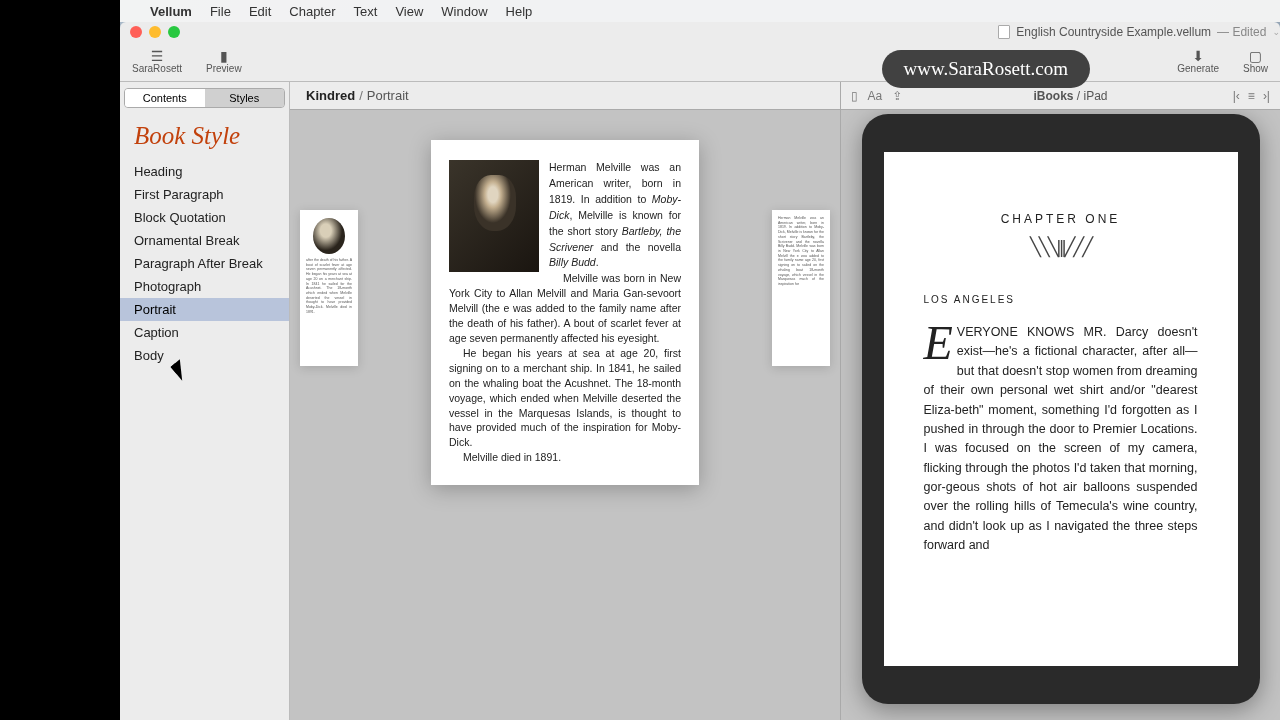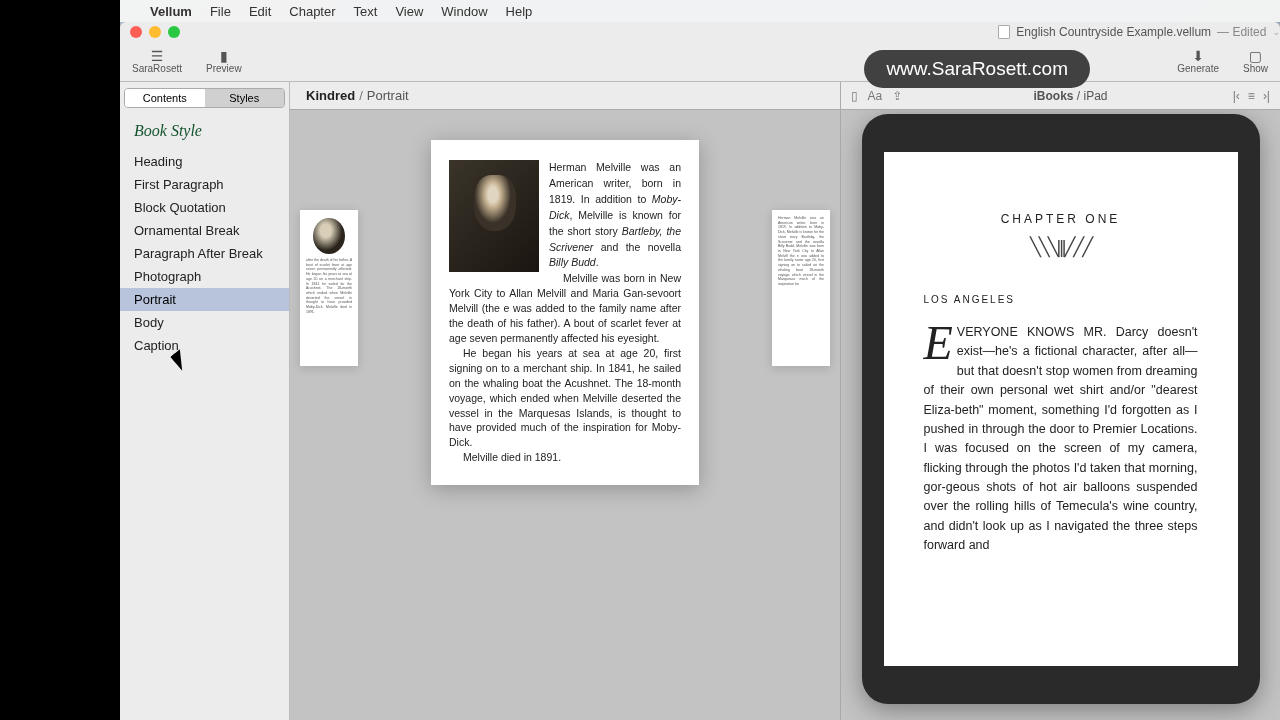--- a/index.html
+++ b/index.html
@@ -16,37 +16,37 @@
 .window { position: absolute; left: 0; top: 22px; width: 1160px; height: 698px; background: #ececec; border-radius: 6px 6px 0 0; overflow: hidden; }
 .titlebar { height: 20px; display: flex; align-items: center; padding: 0 10px; position: relative; }
 .traffic { display: flex; gap: 7px; }
 .traffic div { width: 12px; height: 12px; border-radius: 50%; }
 .tl-close { background: #ff5f57; }
 .tl-min { background: #febc2e; }
 .tl-max { background: #28c840; }
 .title-center { position: absolute; left: 0; right: 0; text-align: center; font-size: 12px; color: #555; pointer-events: none; display: flex; justify-content: flex-end; align-items: center; gap: 6px; }
 .title-center .docicon { width: 12px; height: 14px; background: #fff; border: 1px solid #aaa; border-radius: 1px; }
 .title-edited { color: #888; }
-.brand-pill { position: absolute; right: 190px; top: 28px; background: #414141; color: #fff; padding: 8px 22px; border-radius: 20px; font-size: 19px; font-family: Liberation Sans, sans-serif; z-index: 50; }
+.brand-pill { position: absolute; right: 190px; top: 28px; background: #414141; color: #fff; padding: 8px 22px; border-radius: 20px; font-size: 19px; font-family: Liberation Serif, serif; z-index: 50; }
 
 
 .toolbar { height: 40px; display: flex; align-items: center; padding: 0 12px; justify-content: space-between; border-bottom: 1px solid #bbb; }
 .tool-left { display: flex; gap: 24px; }
 .tool-item { display: flex; flex-direction: column; align-items: center; font-size: 10px; color: #555; cursor: pointer; }
 .tool-item .ticon { width: 18px; height: 14px; display: flex; align-items: center; justify-content: center; font-size: 14px; color: #555; }
 .tool-right { display: flex; gap: 24px; }
 
 
 .columns { display: flex; height: calc(100% - 60px); }
 
 .sidebar { width: 170px; background: #ececec; border-right: 1px solid #bbb; }
 .tabseg { display: flex; margin: 6px 4px; border: 1px solid #aaa; border-radius: 4px; overflow: hidden; font-size: 11px; }
 .tabseg div { flex: 1; text-align: center; padding: 3px 0; background: #fff; cursor: pointer; }
 .tabseg .active { background: #d0d0d0; }
-.book-style-title { font-family: Georgia, serif; font-style: italic; font-size: 16px; padding: 8px 14px 10px; color: #14532d; }
+.book-style-title { font-family: Georgia, serif; font-style: italic; font-size: 25px; padding: 8px 14px 10px; color: #c2410c; }
 .stylelist { }
 .stylelist div { padding: 4px 14px; font-size: 13px; color: #222; cursor: pointer; }
 .stylelist .selected { background: #b8c4db; color: #000; }
 
 .center { flex: 1; background: #c3c3c3; display: flex; flex-direction: column; position: relative; }
 .center-head { height: 28px; display: flex; align-items: center; padding: 0 16px; font-size: 13px; border-bottom: 1px solid #aaa; background: #ececec; }
 .center-head .bold { font-weight: 600; color: #222; }
 .center-head .slash { color: #777; margin: 0 4px; }
 .center-head .sub { color: #555; }
 
@@ -149,22 +149,22 @@
         </div>
         <div class="book-style-title">Book Style</div>
         <div class="stylelist" style="position:relative">
           <div>Heading</div>
           <div>First Paragraph</div>
           <div>Block Quotation</div>
           <div>Ornamental Break</div>
           <div>Paragraph After Break</div>
           <div>Photograph</div>
           <div class="selected">Portrait</div>
+          <div>Caption</div>
           <div>Body</div>
-          <div>Caption</div>
           <div class="cursor"></div>
         </div>
       </div>
 
       <div class="center">
         <div class="center-head">
           <span class="bold">Kindred</span>
           <span class="slash">/</span>
           <span class="sub">Portrait</span>
         </div>

